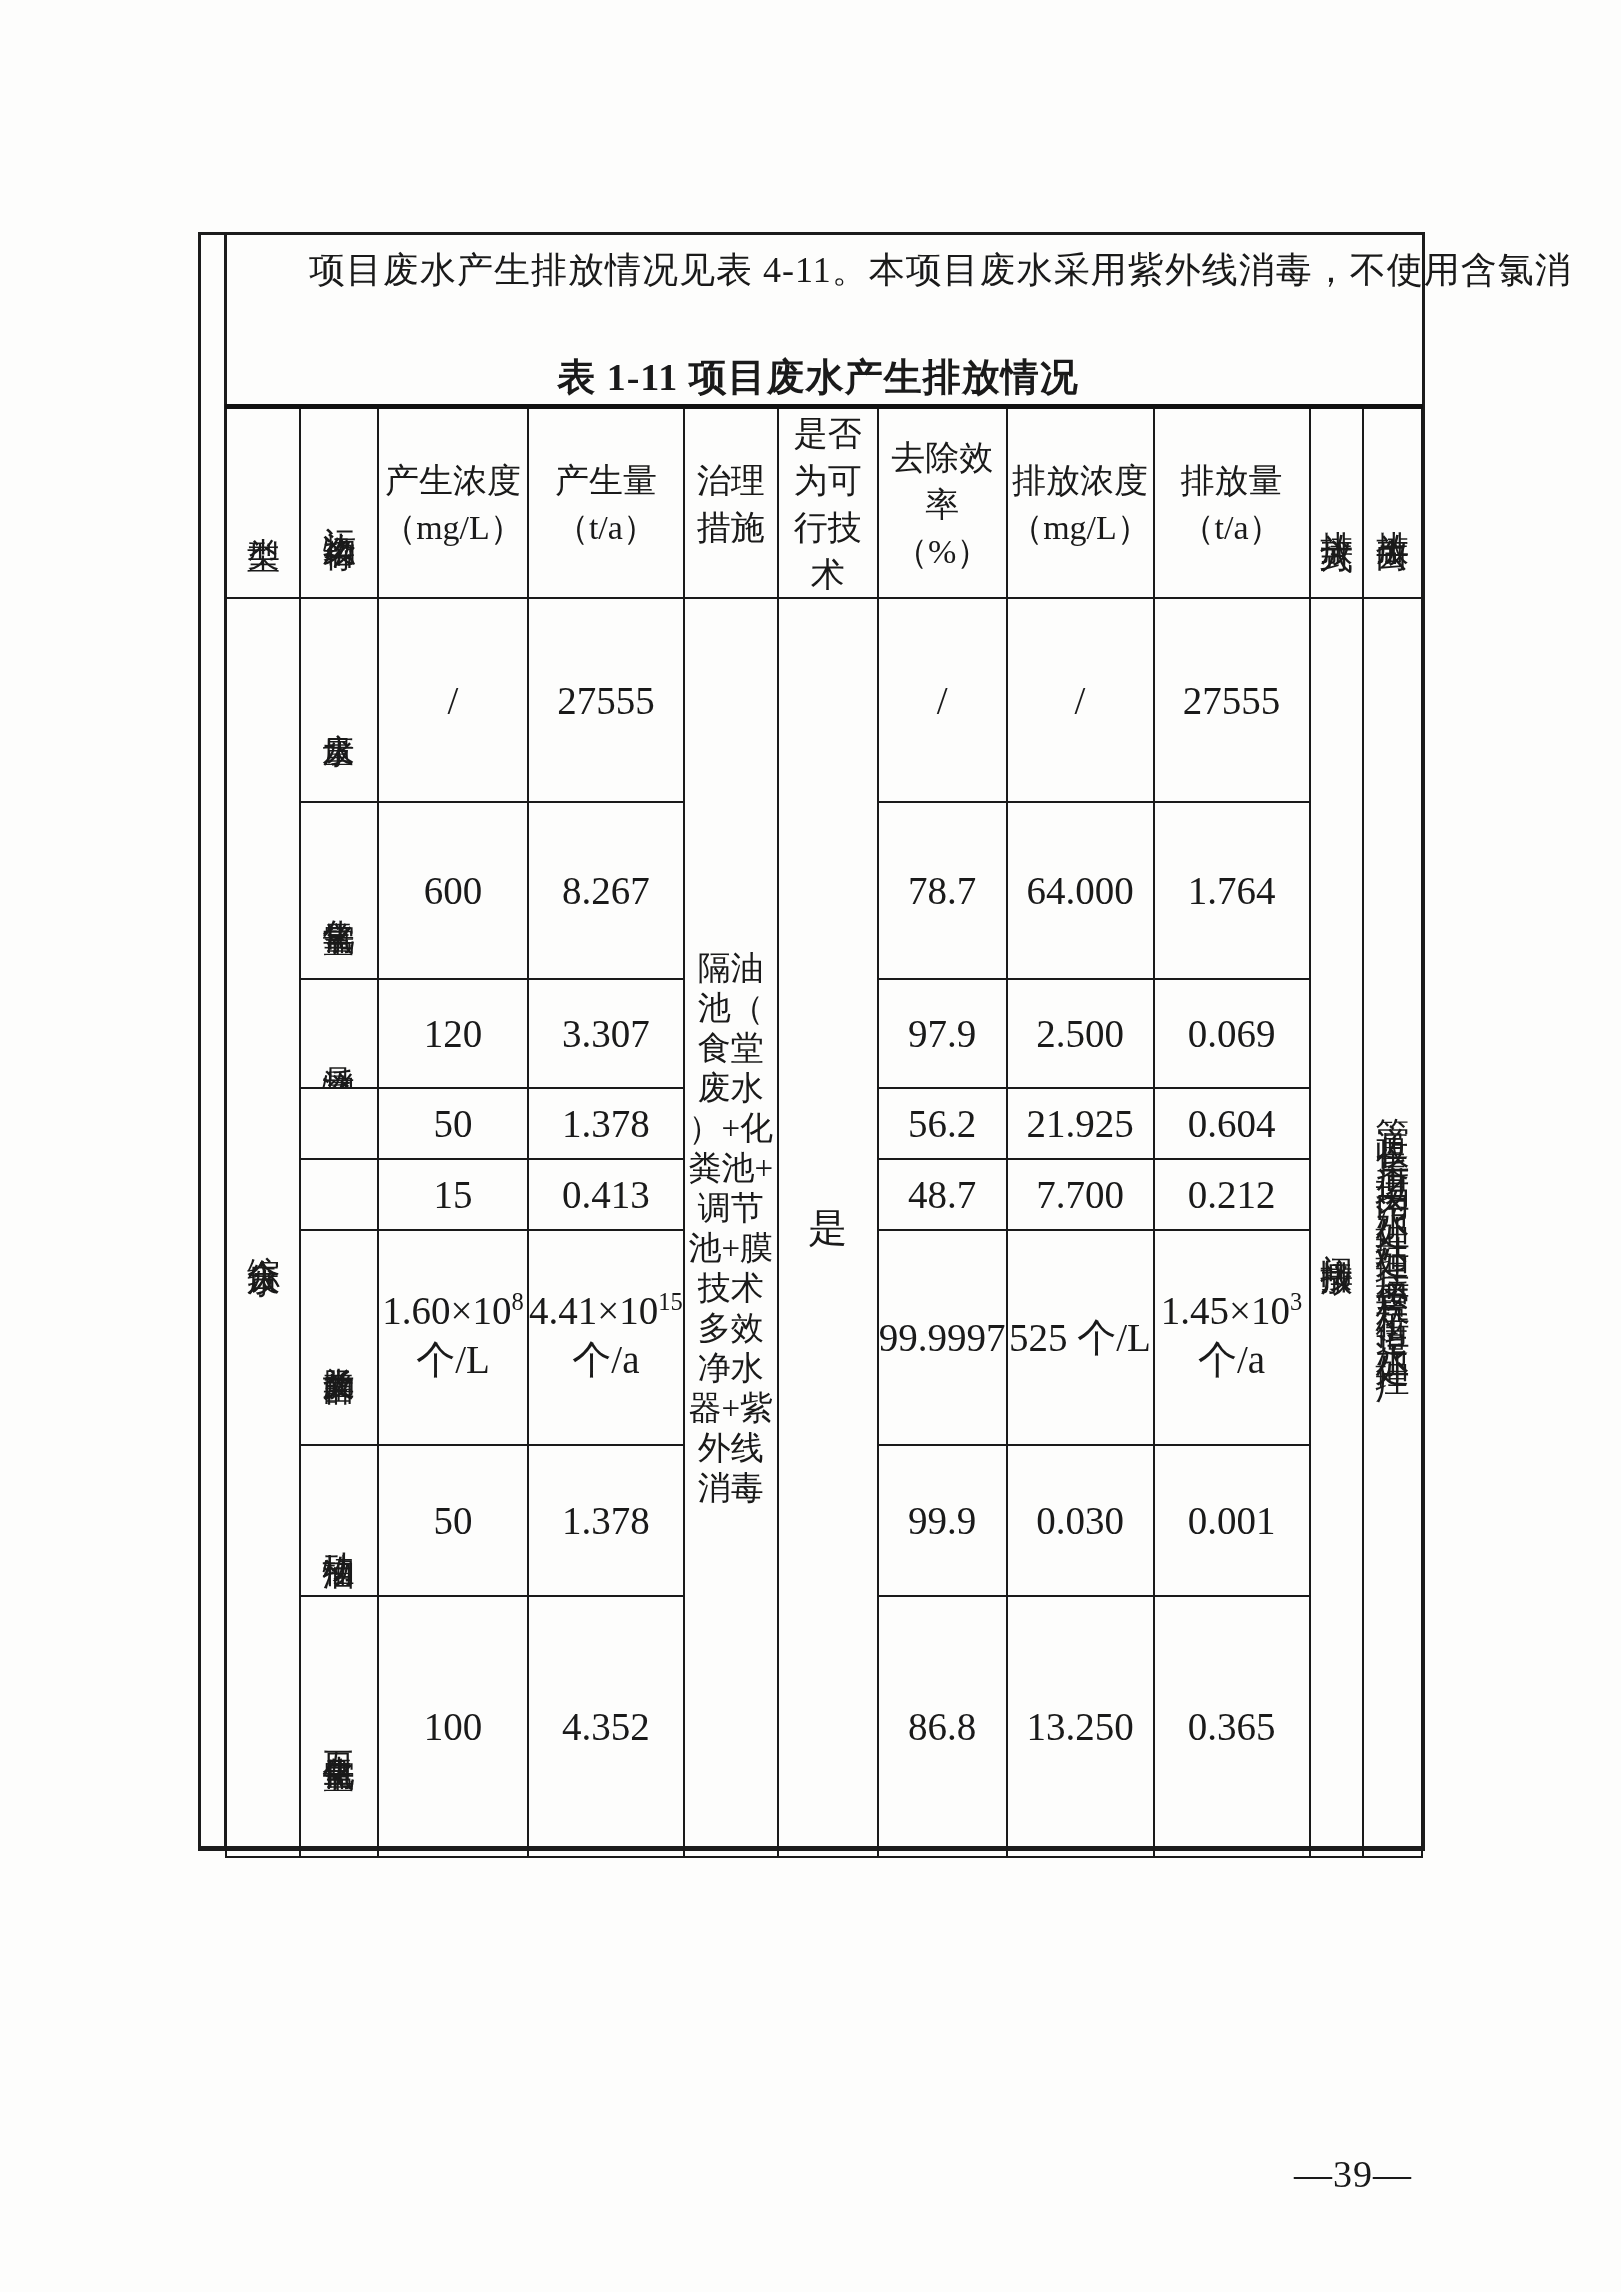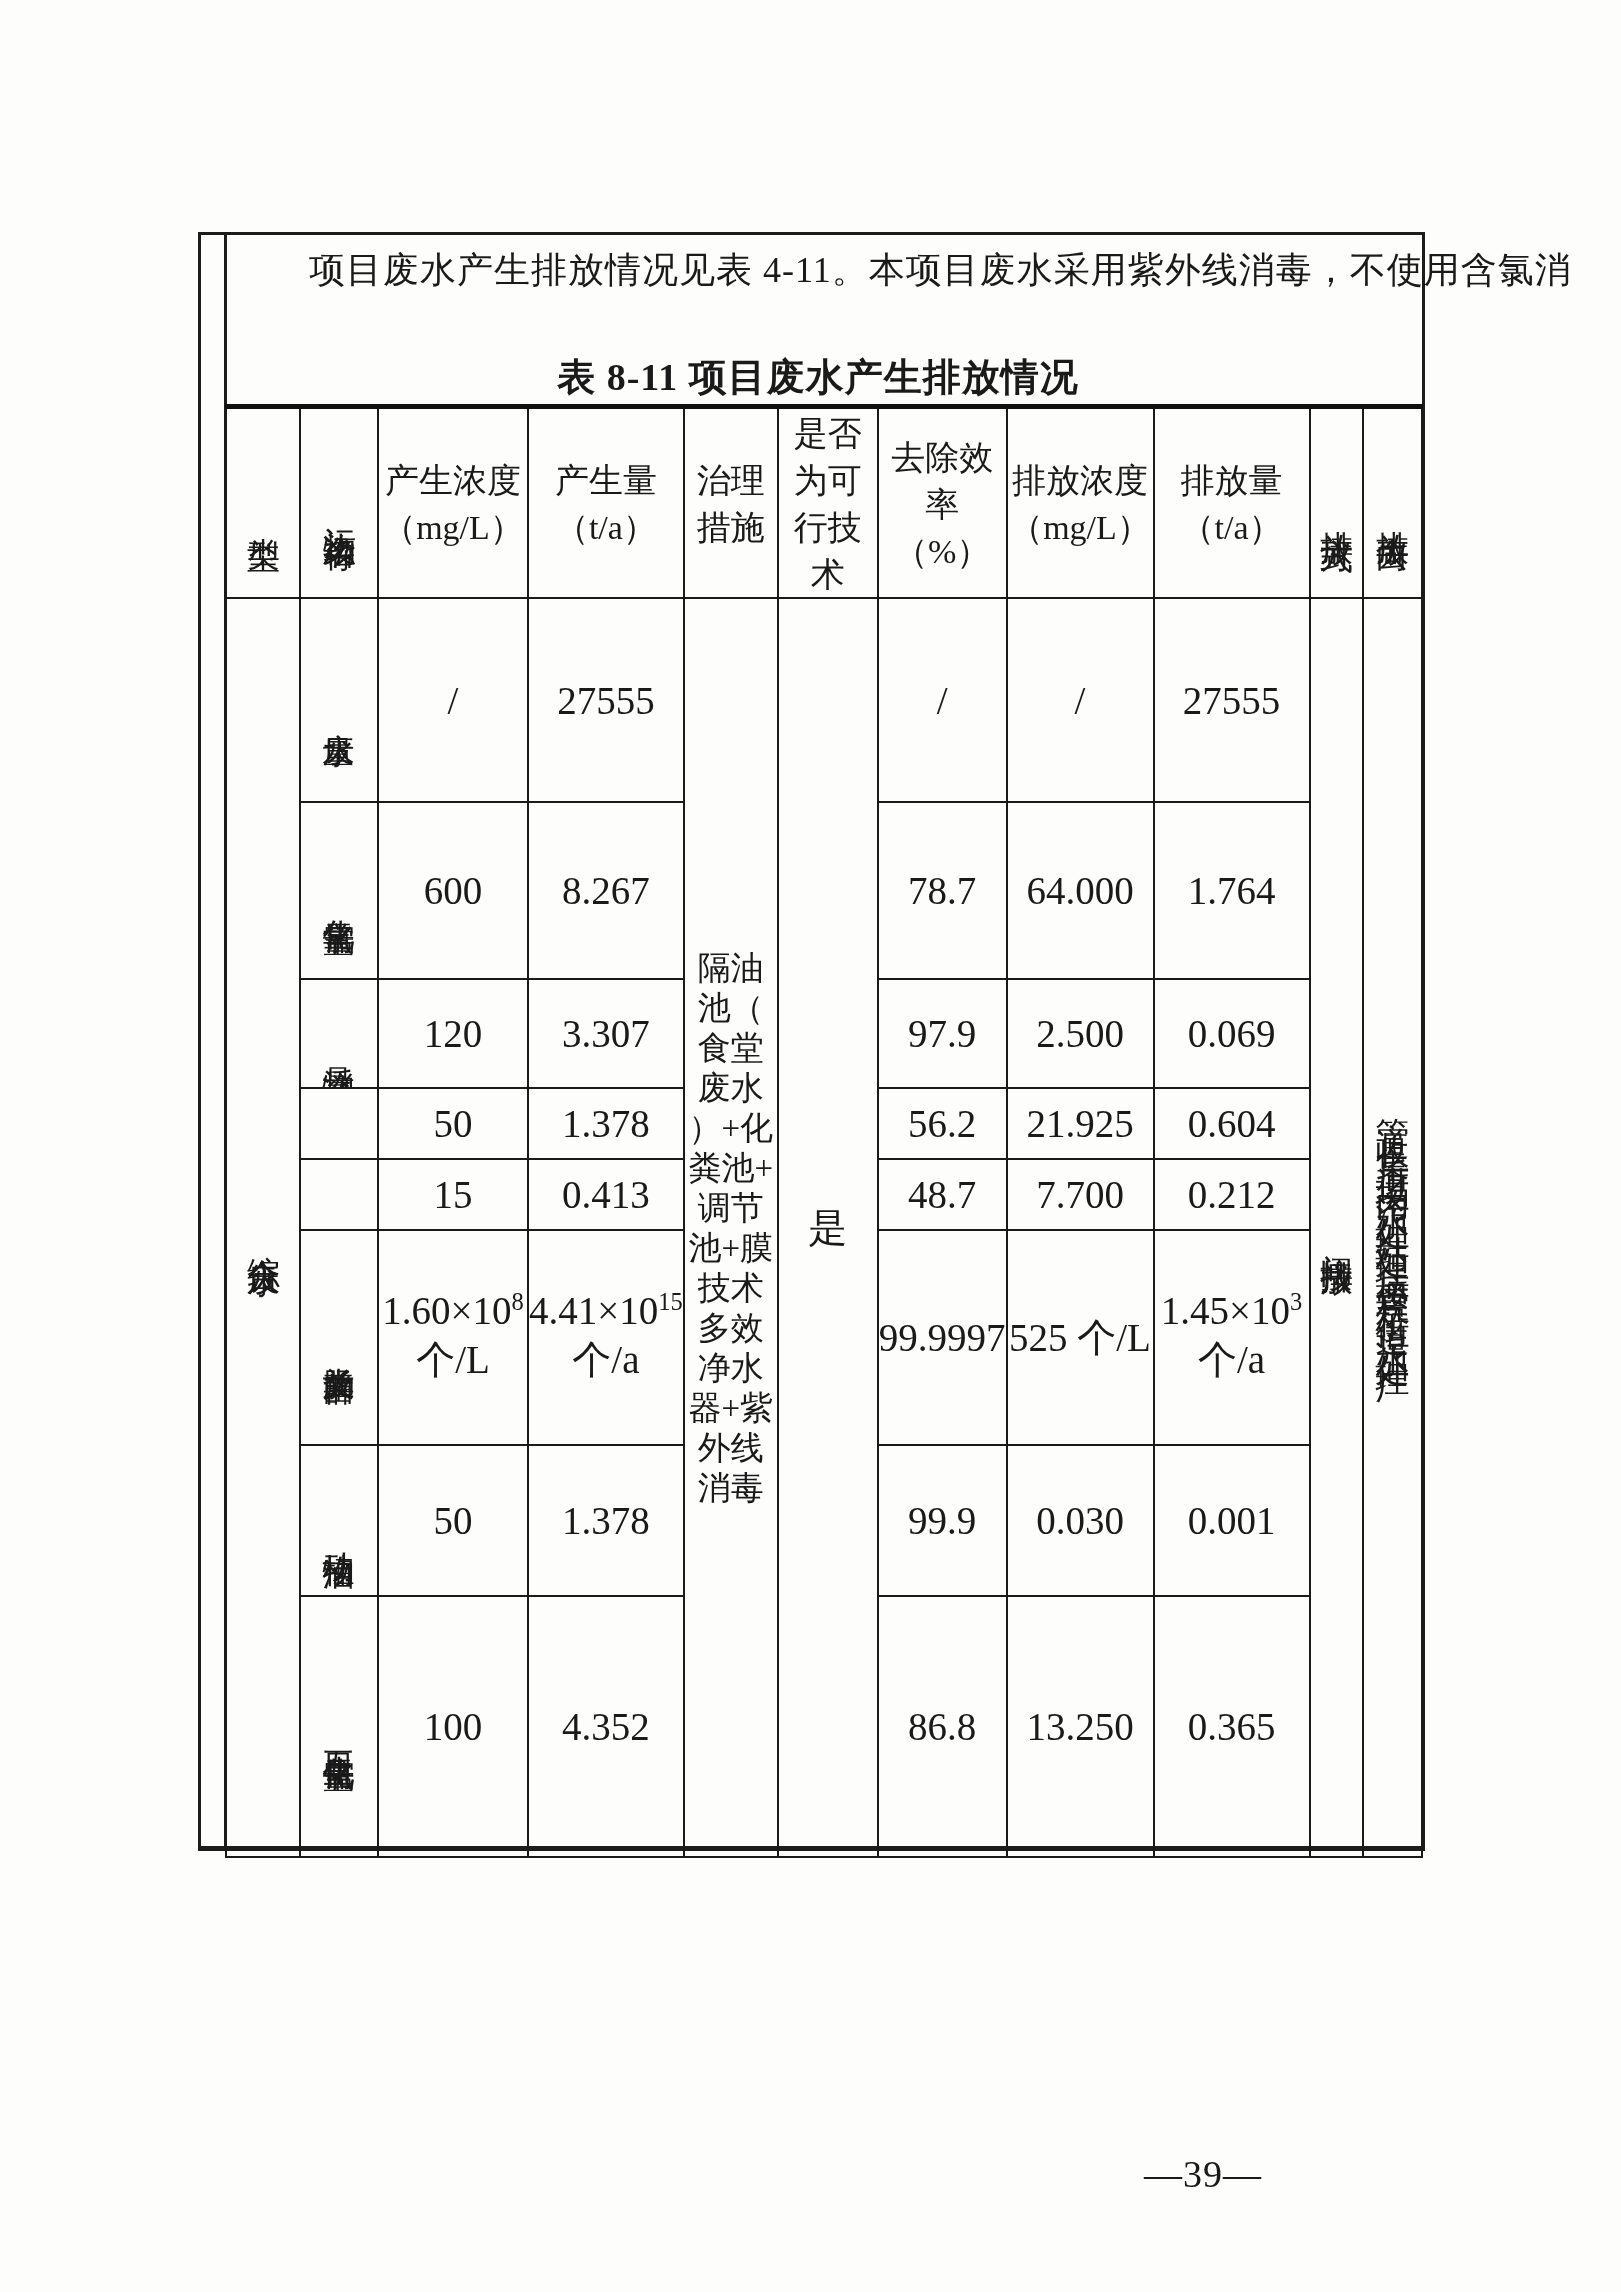--- a/index.html
+++ b/index.html
@@ -67,38 +67,38 @@
   }
   .hwrap{white-space:pre-line;font-size:34px;line-height:45px;}
   .treat{
     display:inline-block;width:92px;
     font-size:33px;line-height:40px;
     word-break:break-all;line-break:anywhere;
     text-align:center;
   }
   
   #pagenum{
-    position:absolute;left:1144px;top:2152px;width:294px;
-    font-size:38px;letter-spacing:1px;
+    position:absolute;left:1206px;top:2152px;width:294px;
+    font-size:38px;text-align:center;letter-spacing:1px;
   }
 </style>
 </head>
 <body>
 
 <div class="vline" id="frame-left"></div>
 <div class="vline" id="frame-left-inner"></div>
 <div class="vline" id="frame-right"></div>
 <div class="hline" id="frame-top"></div>
 <div class="hline" id="frame-bottom"></div>
 
 <div id="intro">
   <div class="line1">项目废水产生排放情况见表 4-11。本项目废水采用紫外线消毒，不使用含氯消</div>
 </div>
 
-<div id="tbl-title">表 8-11 项目废水产生排放情况</div>
+<div id="tbl-title">表 1-11 项目废水产生排放情况</div>
 
 <table id="wtable">
   <colgroup>
     <col style="width:74px">
       <col style="width:78px">
       <col style="width:150px">
       <col style="width:151px">
     <col style="width:84px">
       <col style="width:100px">
       <col style="width:113px">

